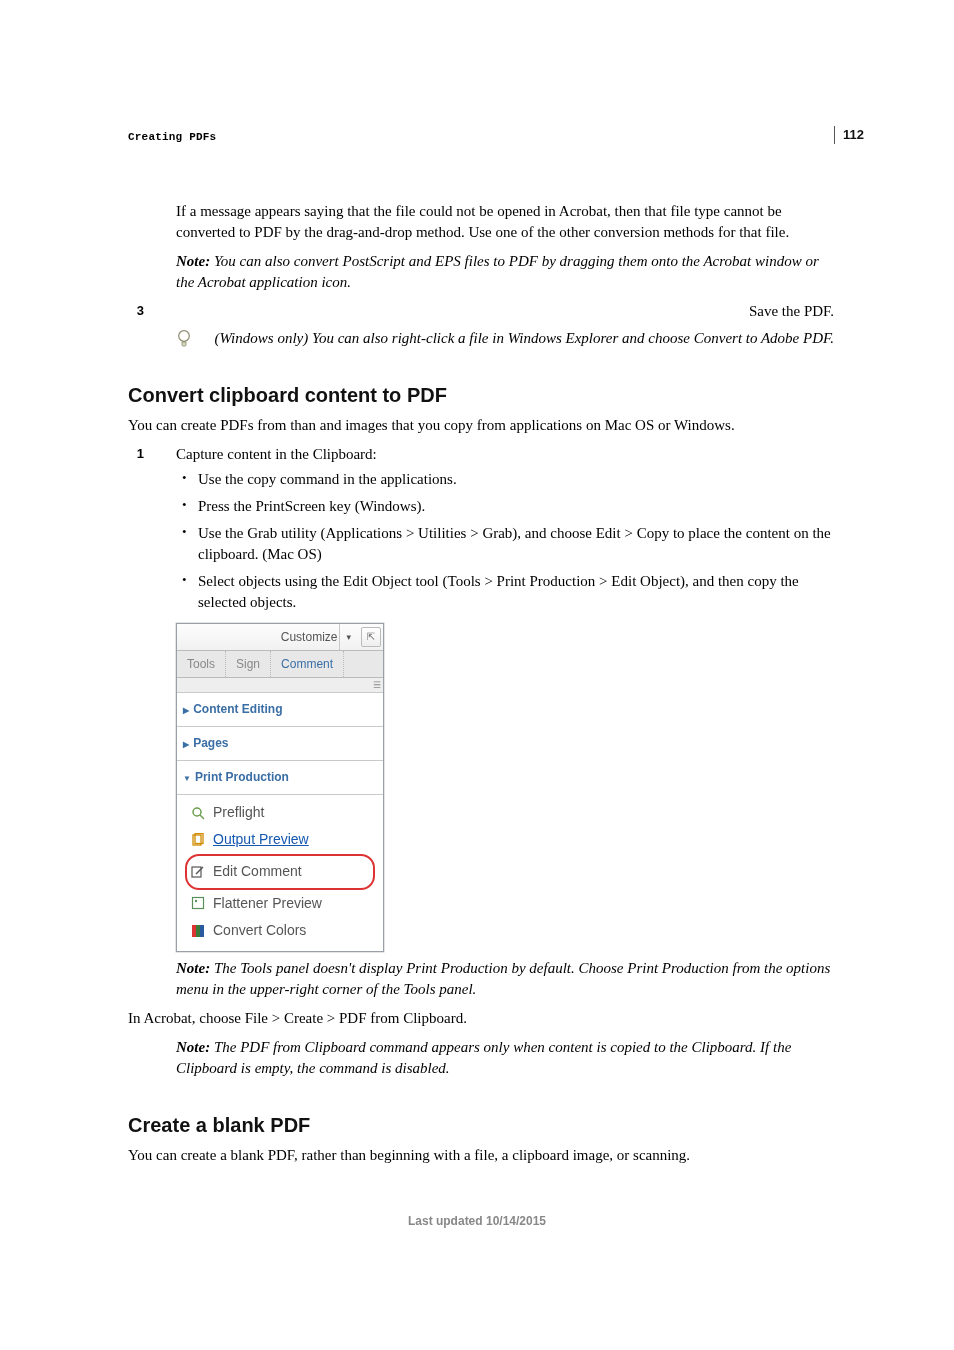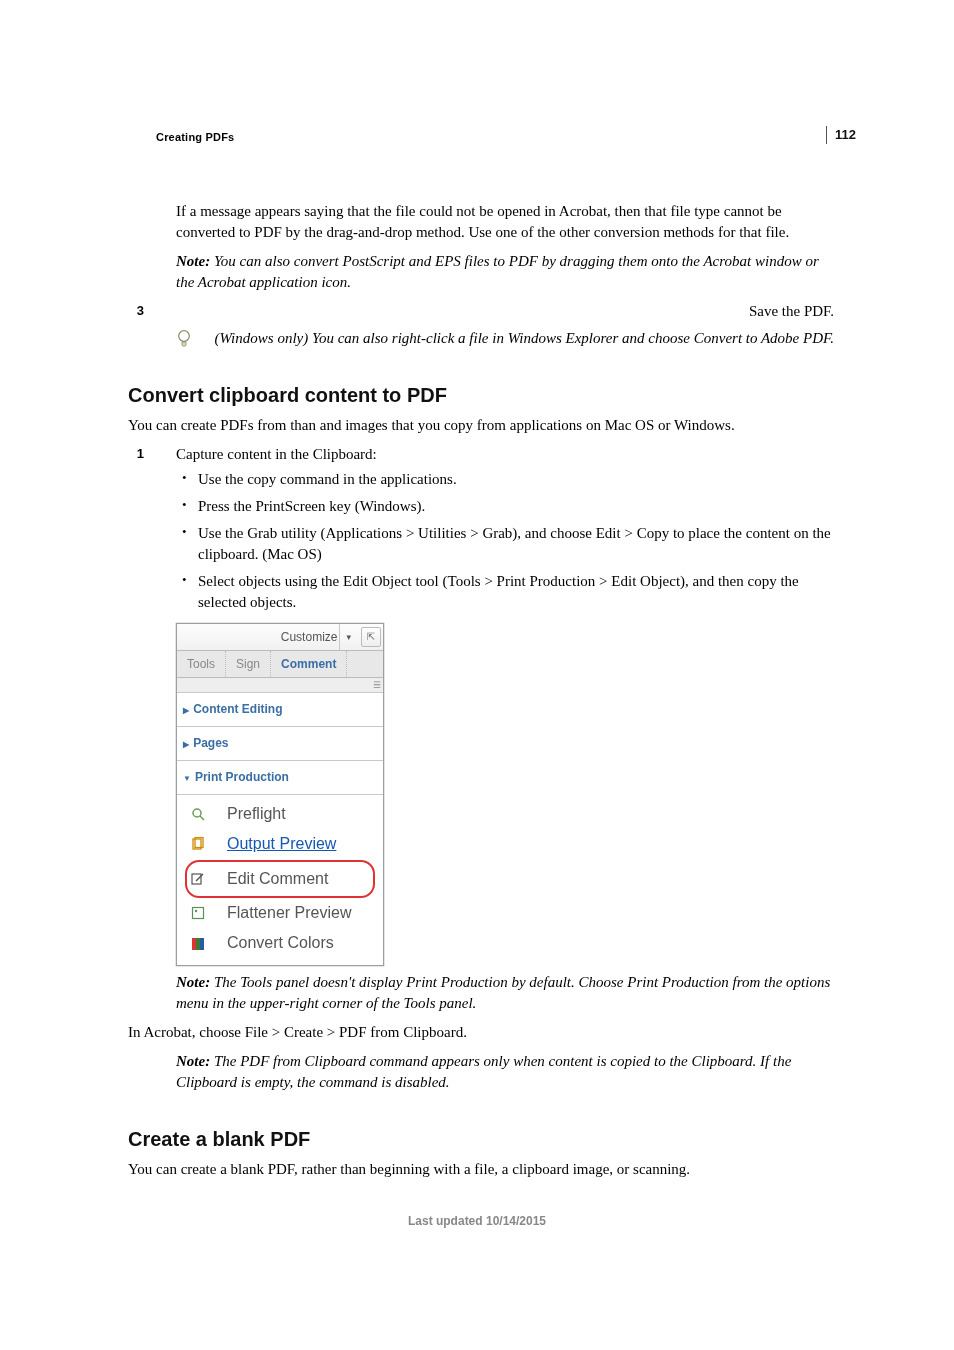--- a/index.html
+++ b/index.html
@@ -13,38 +13,37 @@
   .page {
     width: 954px;
     min-height: 1350px;
     position: relative;
     box-sizing: border-box;
     padding: 130px 120px 60px 128px;
   }
   .page-number {
     position: absolute;
     top: 126px;
-    right: 98px;
+    right: 90px;
     border-left: 1px solid #555;
     padding-left: 8px;
     height: 18px;
     font-family: "Myriad Pro", Arial, sans-serif;
     font-weight: bold;
     font-size: 13px;
     color: #111;
     line-height: 18px;
   }
   .running-head {
-    font-family: Liberation Sans, sans-serif;
+    font-family: Liberation Mono, monospace;
     font-weight: bold;
     font-size: 11px;
     color: #000;
     margin-bottom: 56px;
     letter-spacing: 0.2px;
-    margin-left: 28px;
   }
   .indent {
     padding-left: 48px;
   }
   p { margin: 0 0 8px 0; }
   .note-label { font-weight: bold; font-style: italic; }
   .note-body { font-style: italic; }
   ol.numlist {
     list-style: none;
     padding: 0;
@@ -140,42 +139,42 @@
     background: #e8e8e8;
     border-bottom: 1px solid #bbb;
     height: 26px;
   }
   .panel-tab {
     padding: 5px 10px 0 10px;
     color: #888;
     border-right: 1px dotted #bbb;
   }
   .panel-tab.active {
-    color: #3a6ea5; font-weight: bold;
+    color: #3a6ea5; font-weight: normal;
   }
   .panel-util {
     height: 14px;
     background: #eee;
     border-bottom: 1px solid #c9c9c9;
     display:flex; justify-content:flex-end; align-items:center; padding-right:2px;
     font-size: 9px; color:#888;
   }
   .collapsible {
     padding: 8px 6px;
     border-bottom: 1px solid #c9c9c9;
     color: #3a6ea5;
     font-weight: bold;
     font-size: 12px;
   }
   .collapsible .tri { font-size: 8px; margin-right: 4px; color:#3a6ea5; }
   .pp-items { padding: 4px 0 6px 0; }
   .pp-item {
-    display: flex; align-items: center; gap: 22px;
+    display: flex; align-items: center; gap: 8px;
     padding: 4px 6px 4px 14px;
-    font-size: 16px; color: #555;
+    font-size: 14px; color: #555;
   }
   .pp-item.link { color: #1558b0; text-decoration: underline; }
   .pp-item .ico { width: 14px; height: 14px; display:flex; align-items:center; justify-content:center; font-size:12px; text-decoration:none; }
   .ring {
     border: 2px solid #d33;
     border-radius: 14px;
     padding: 2px 4px;
     margin: 0 8px;
   }
   .footer {

